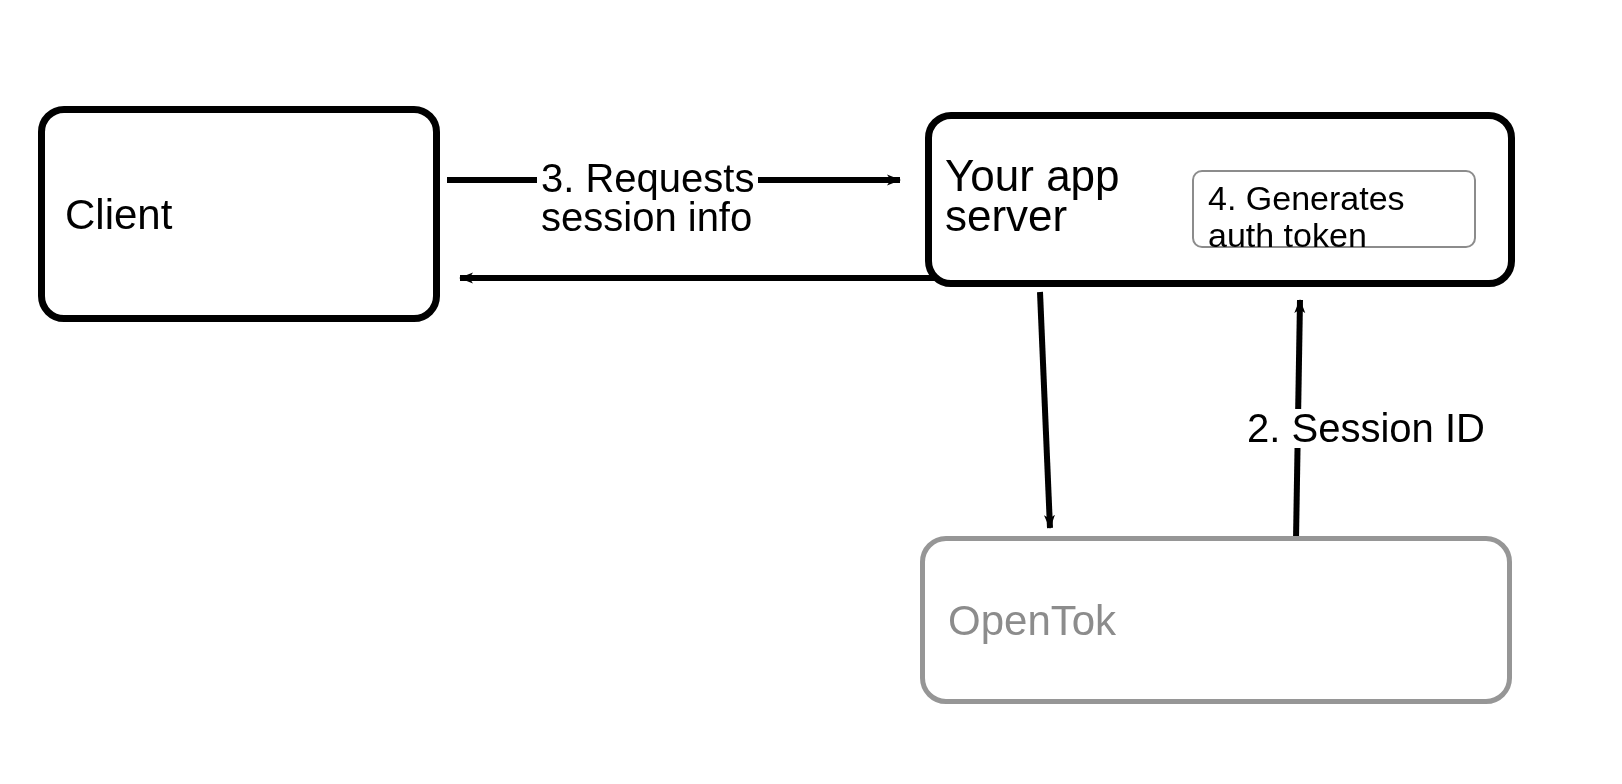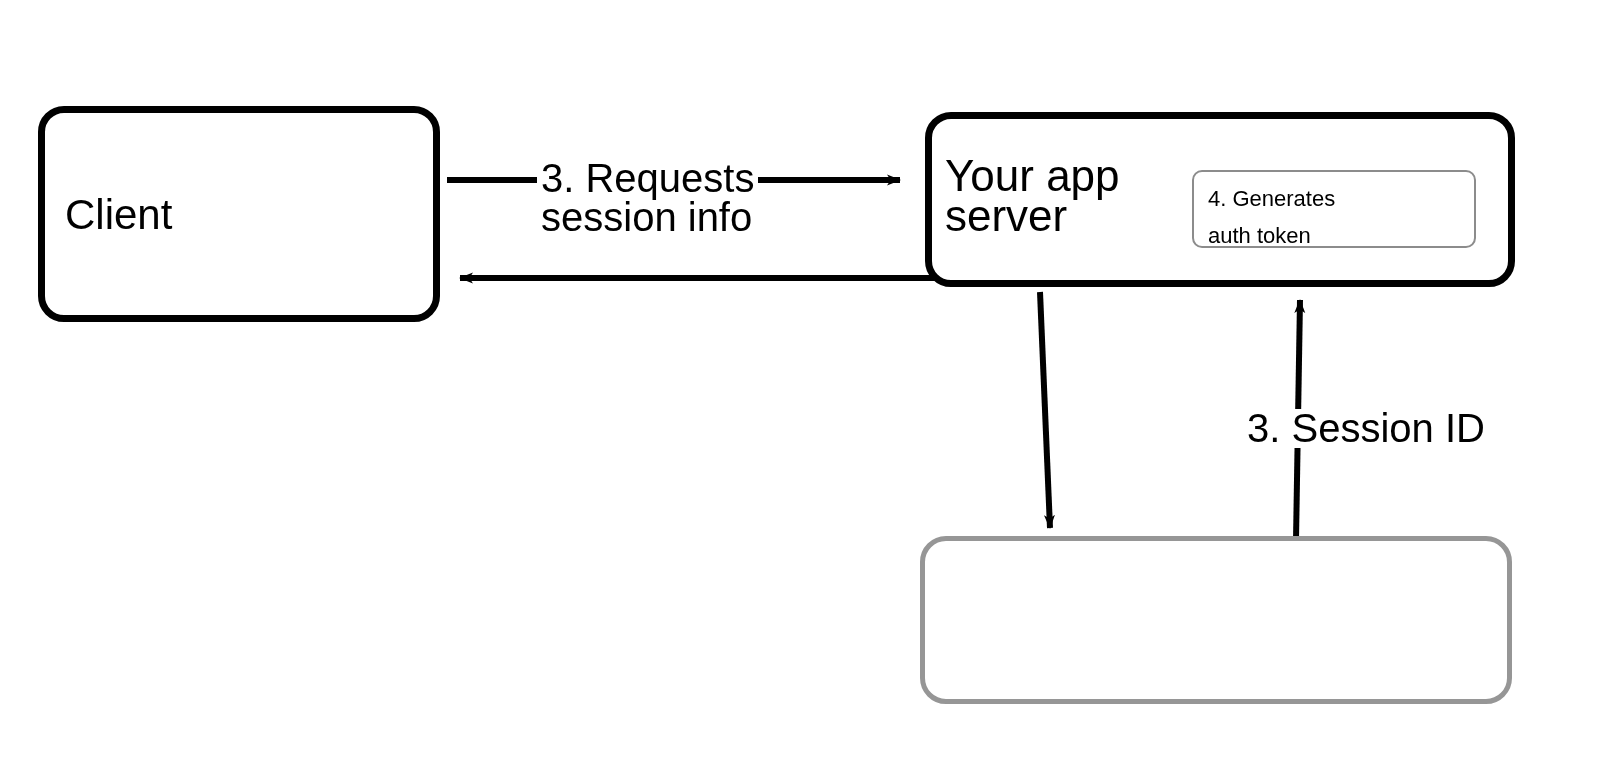--- a/index.html
+++ b/index.html
@@ -80,21 +80,21 @@
   }
   #opentok-label {
     left: 948px;
     top: 598px;
     color: #8c8c8c;
   }
   .inner-label {
     position: absolute;
     left: 1208px;
     top: 180px;
-    font-size: 22px;
+    font-size: 34px;
     line-height: 37px;
     color: #000000;
     white-space: pre-line;
   }
   .edge-label {
     position: absolute;
     color: #000000;
     font-size: 40px;
     line-height: 39px;
     background: #ffffff;
@@ -154,18 +154,19 @@
 
   <div class="node-box" id="appserver-box"></div>
   <div class="node-label" id="appserver-label">Your app
 server</div>
 
   <div class="node-box" id="inner-token-box"></div>
   <div class="inner-label">4. Generates
 auth token</div>
 
   <div class="node-box" id="opentok-box"></div>
+  <div class="node-label" id="opentok-label">OpenTok</div>
 
   <div class="edge-label" id="label-3">3. Requests
 session info</div>
-  <div class="edge-label" id="label-2">3. Session ID</div>
+  <div class="edge-label" id="label-2">2. Session ID</div>
 
 </div>
 
 </body></html>

